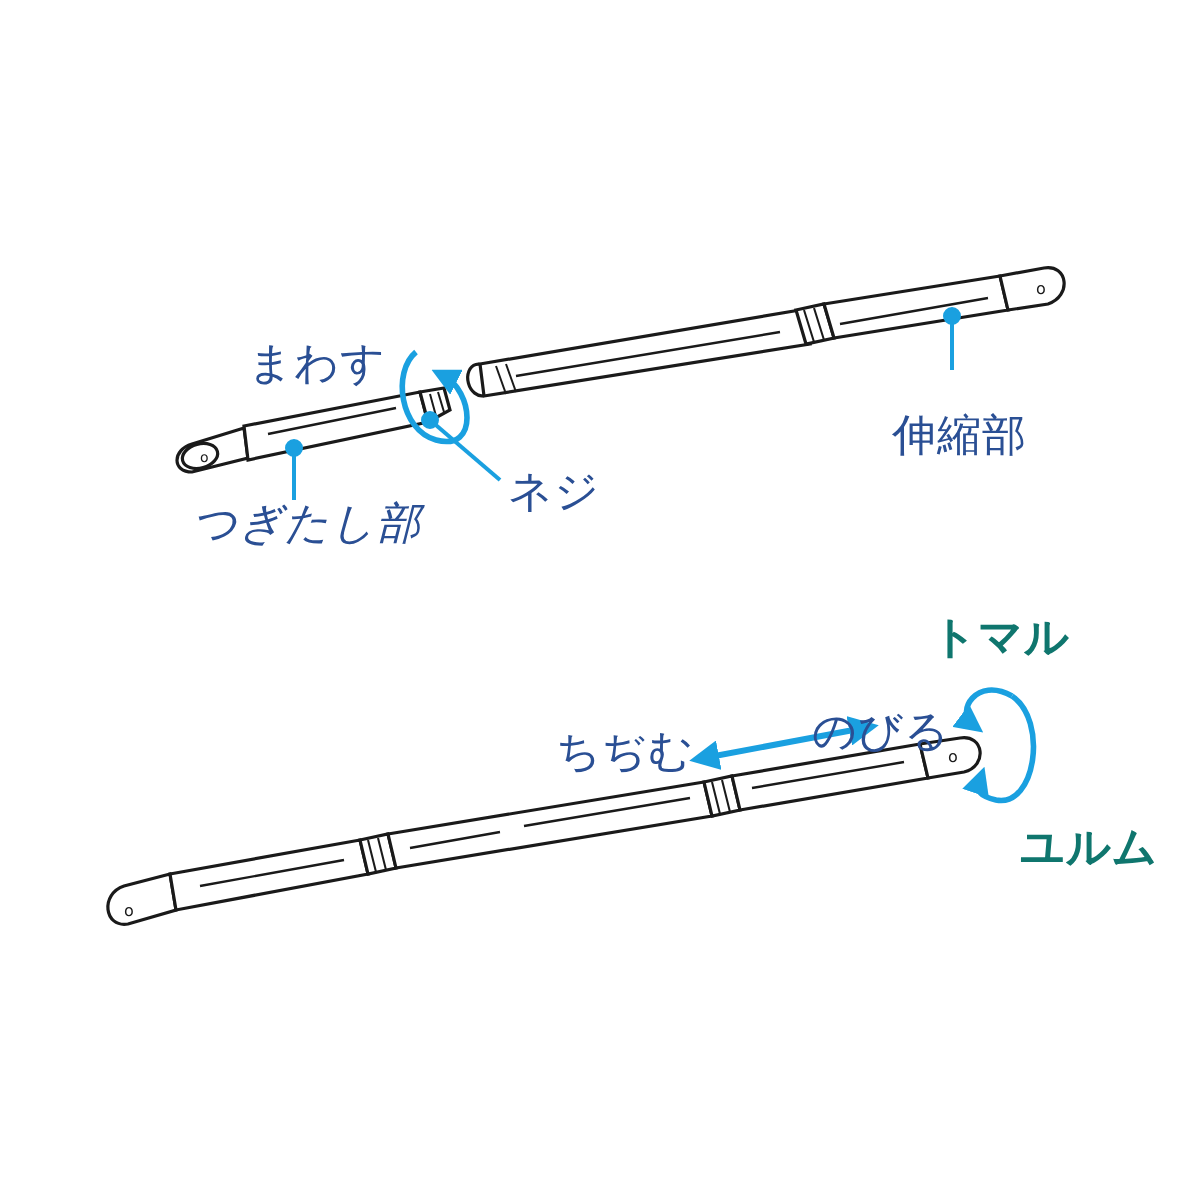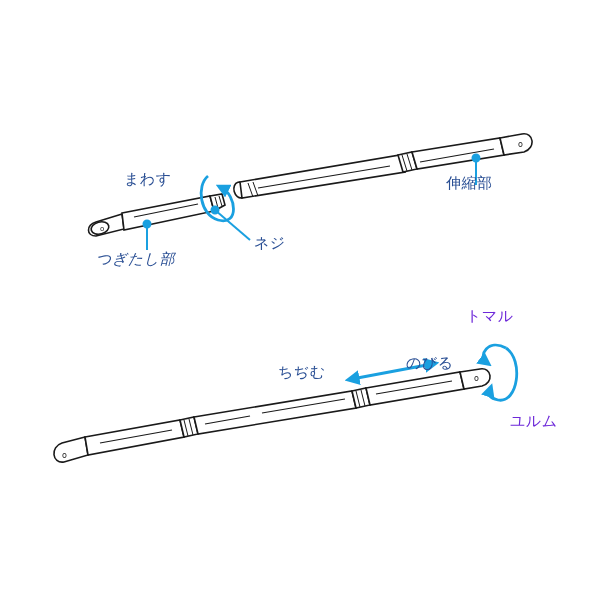--- a/index.html
+++ b/index.html
@@ -1,21 +1,21 @@
 <!DOCTYPE html>
 <html><head>
   <meta charset="utf-8">
   <style>
     html, body { margin: 0; padding: 0; background: #ffffff; }
     body { width: 600px; height: 600px; position: relative; overflow: hidden;
            font-family: "DejaVu Sans", sans-serif; }
     svg.diagram { position: absolute; left: 0; top: 0; width: 600px; height: 600px; }
-    .label { position: absolute; font-size: 15px; line-height: 1; white-space: nowrap; letter-spacing: 0.5px; }
+    .label { position: absolute; font-size: 22px; line-height: 1; white-space: nowrap; letter-spacing: 0.5px; }
     .blue { color: #2a4f94; }
-    .red { color: #6d28d9; }
+    .red { color: #0f766e; font-weight: bold; }
   </style>
 </head>
 <body>
 
 <svg class="diagram" viewBox="0 0 600 600" xmlns="http://www.w3.org/2000/svg">
   <defs>
     <marker id="arrowBlue" viewBox="0 0 10 10" refX="5" refY="5" markerWidth="5" markerHeight="5" orient="auto-start-reverse">
       <path d="M0,0 L10,5 L0,10 z" fill="#1aa0e0"></path>
     </marker>
   </defs>
@@ -82,18 +82,18 @@
 
   <line x1="352" y1="379" x2="432" y2="364" stroke="#1aa0e0" stroke-width="3" marker-start="url(#arrowBlue)" marker-end="url(#arrowBlue)"></line>
 
   <path d="M506,348 C488,338 478,356 486,362" fill="none" stroke="#1aa0e0" stroke-width="2.8" marker-end="url(#arrowBlue)"></path>
   <path d="M506,348 C524,360 518,404 498,400 C490,398 488,396 490,390" fill="none" stroke="#1aa0e0" stroke-width="2.8" marker-end="url(#arrowBlue)"></path>
 </svg>
 
 <div class="label blue" style="left:124px; top:172px;">まわす</div>
 <div class="label blue" style="left:254px; top:236px;">ネジ</div>
 <div class="label blue" style="left:96px; top:252px;font-style:italic;">つぎたし部</div>
-<div class="label blue" style="left:446px; top:176px;">伸縮部</div>
+<div class="label blue" style="left:446px; top:208px;">伸縮部</div>
 
 <div class="label blue" style="left:278px; top:365px;font-family:Liberation Serif, serif;">ちぢむ</div>
 <div class="label blue" style="left:406px; top:356px;">のびる</div>
 <div class="label red" style="left:466px; top:309px;">トマル</div>
 <div class="label red" style="left:510px; top:414px;">ユルム</div>
 
 </body></html>

